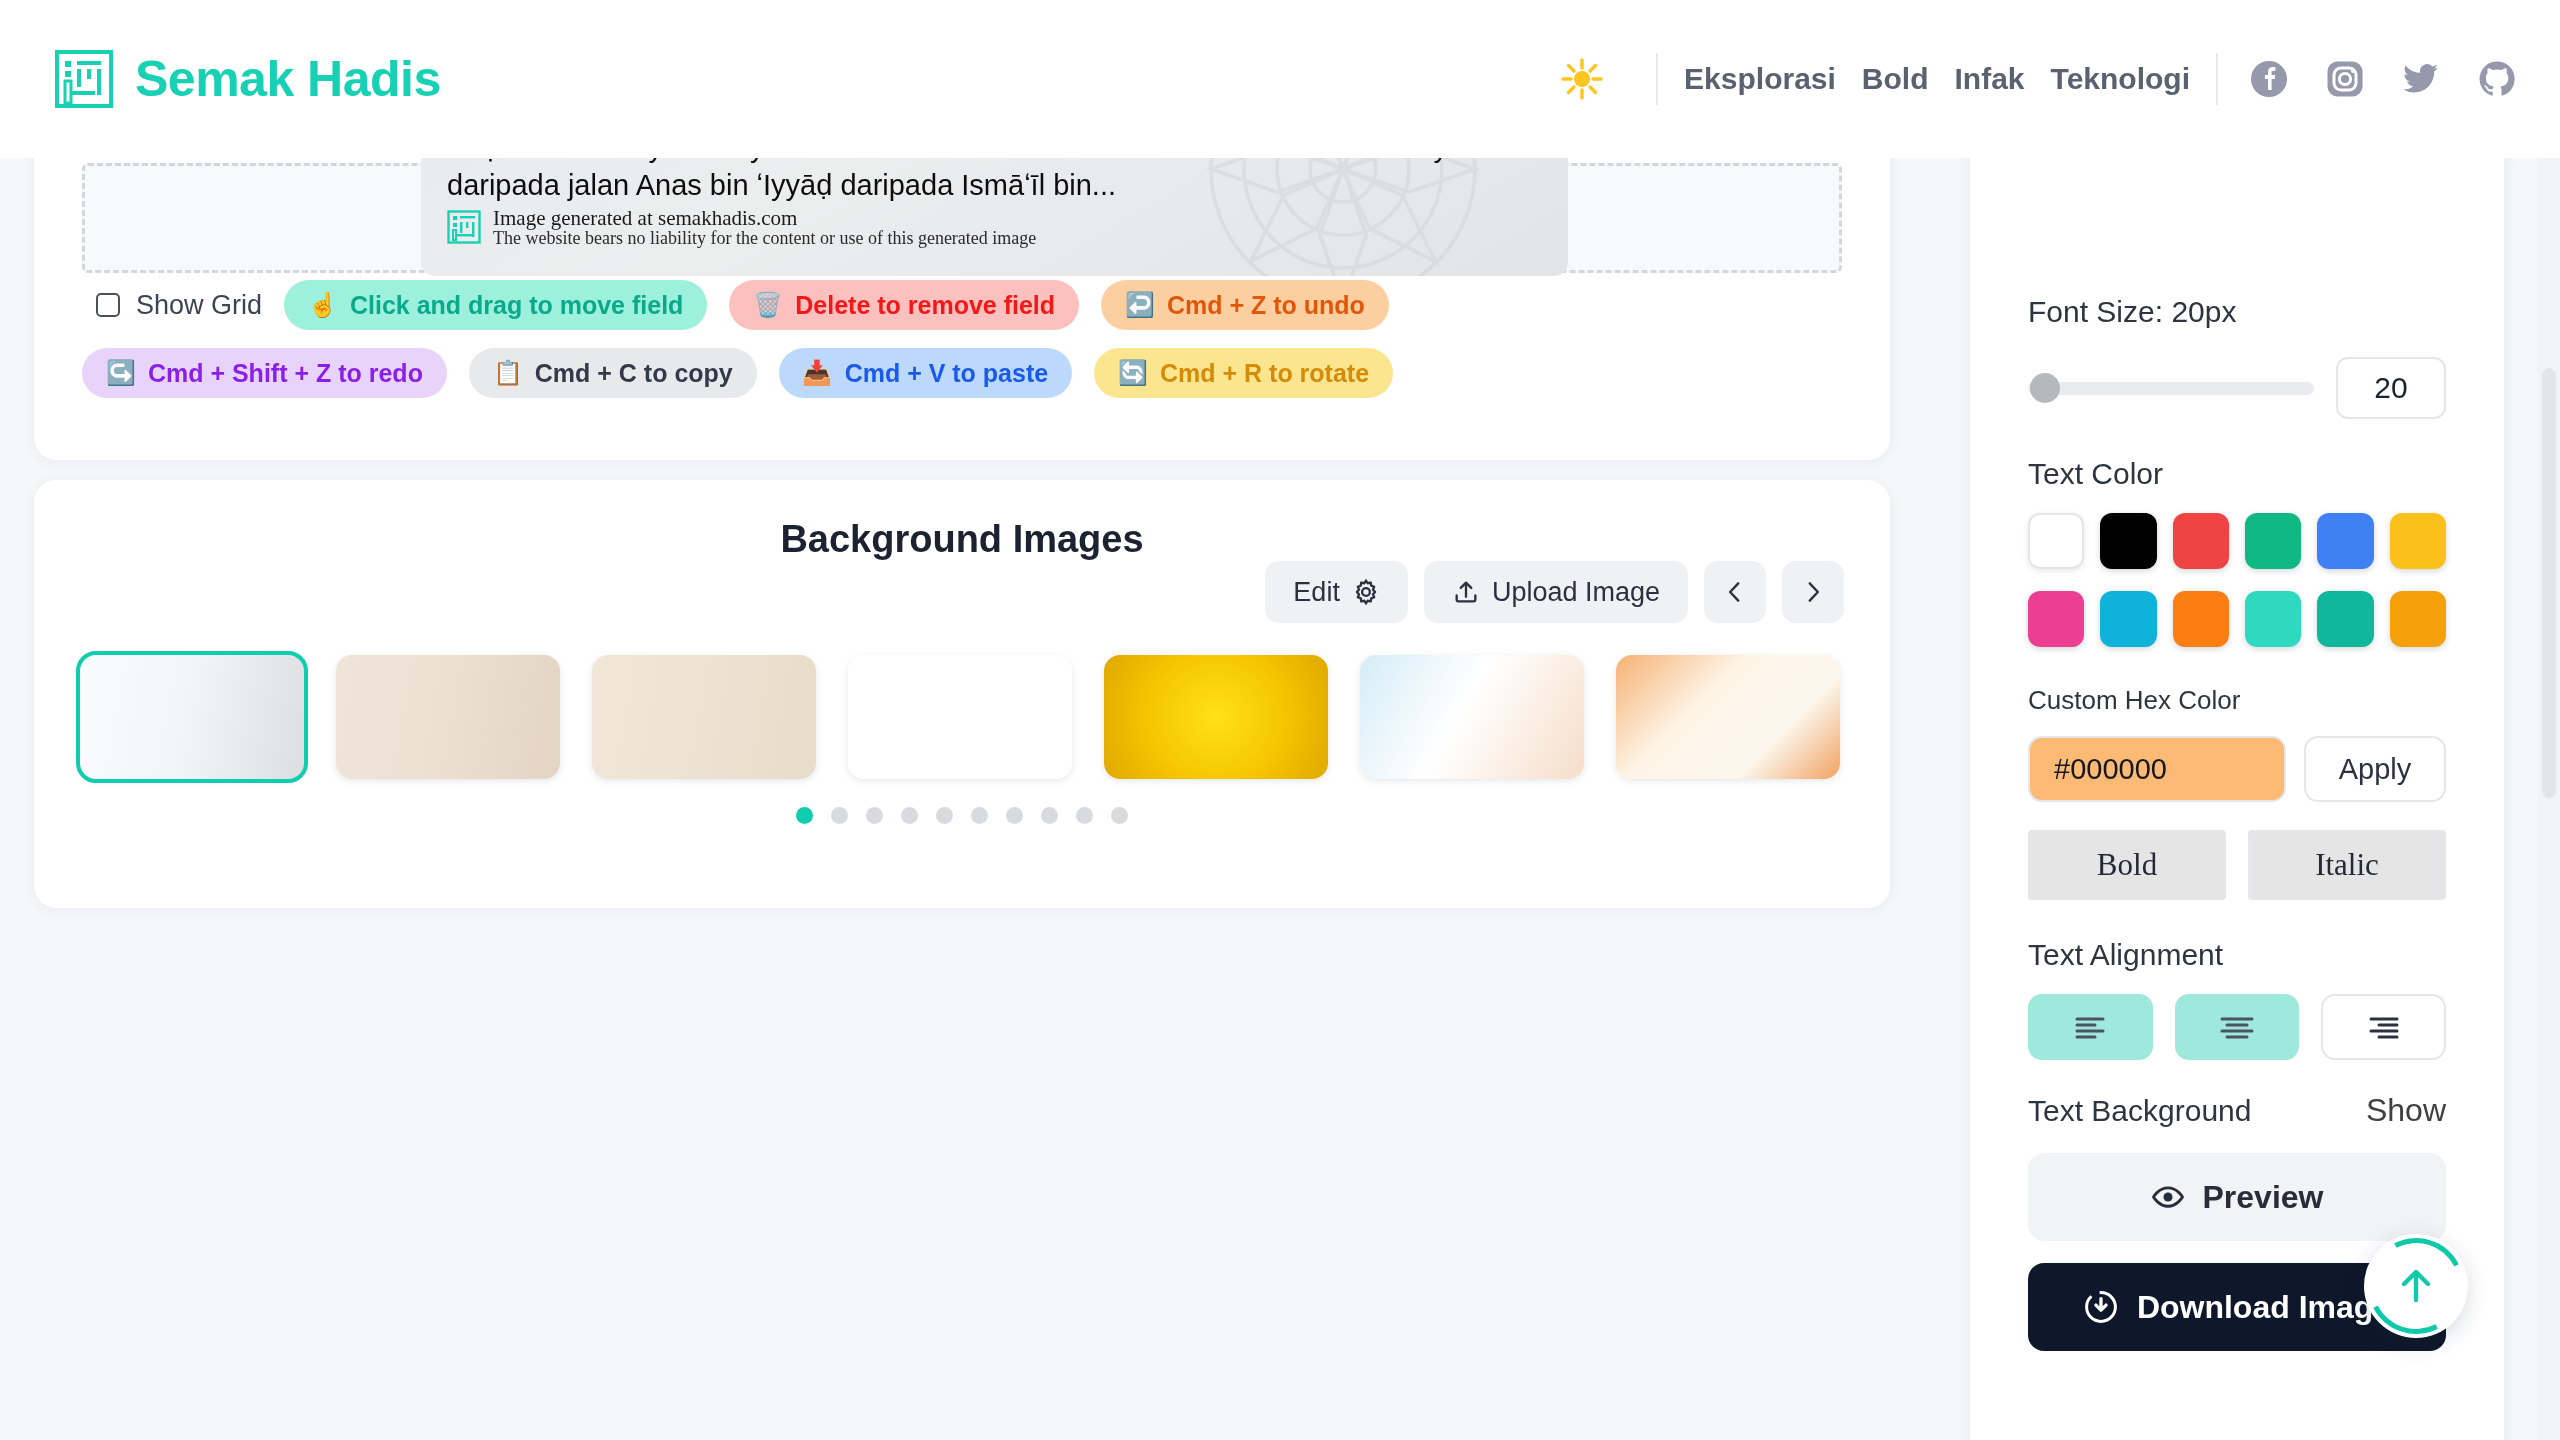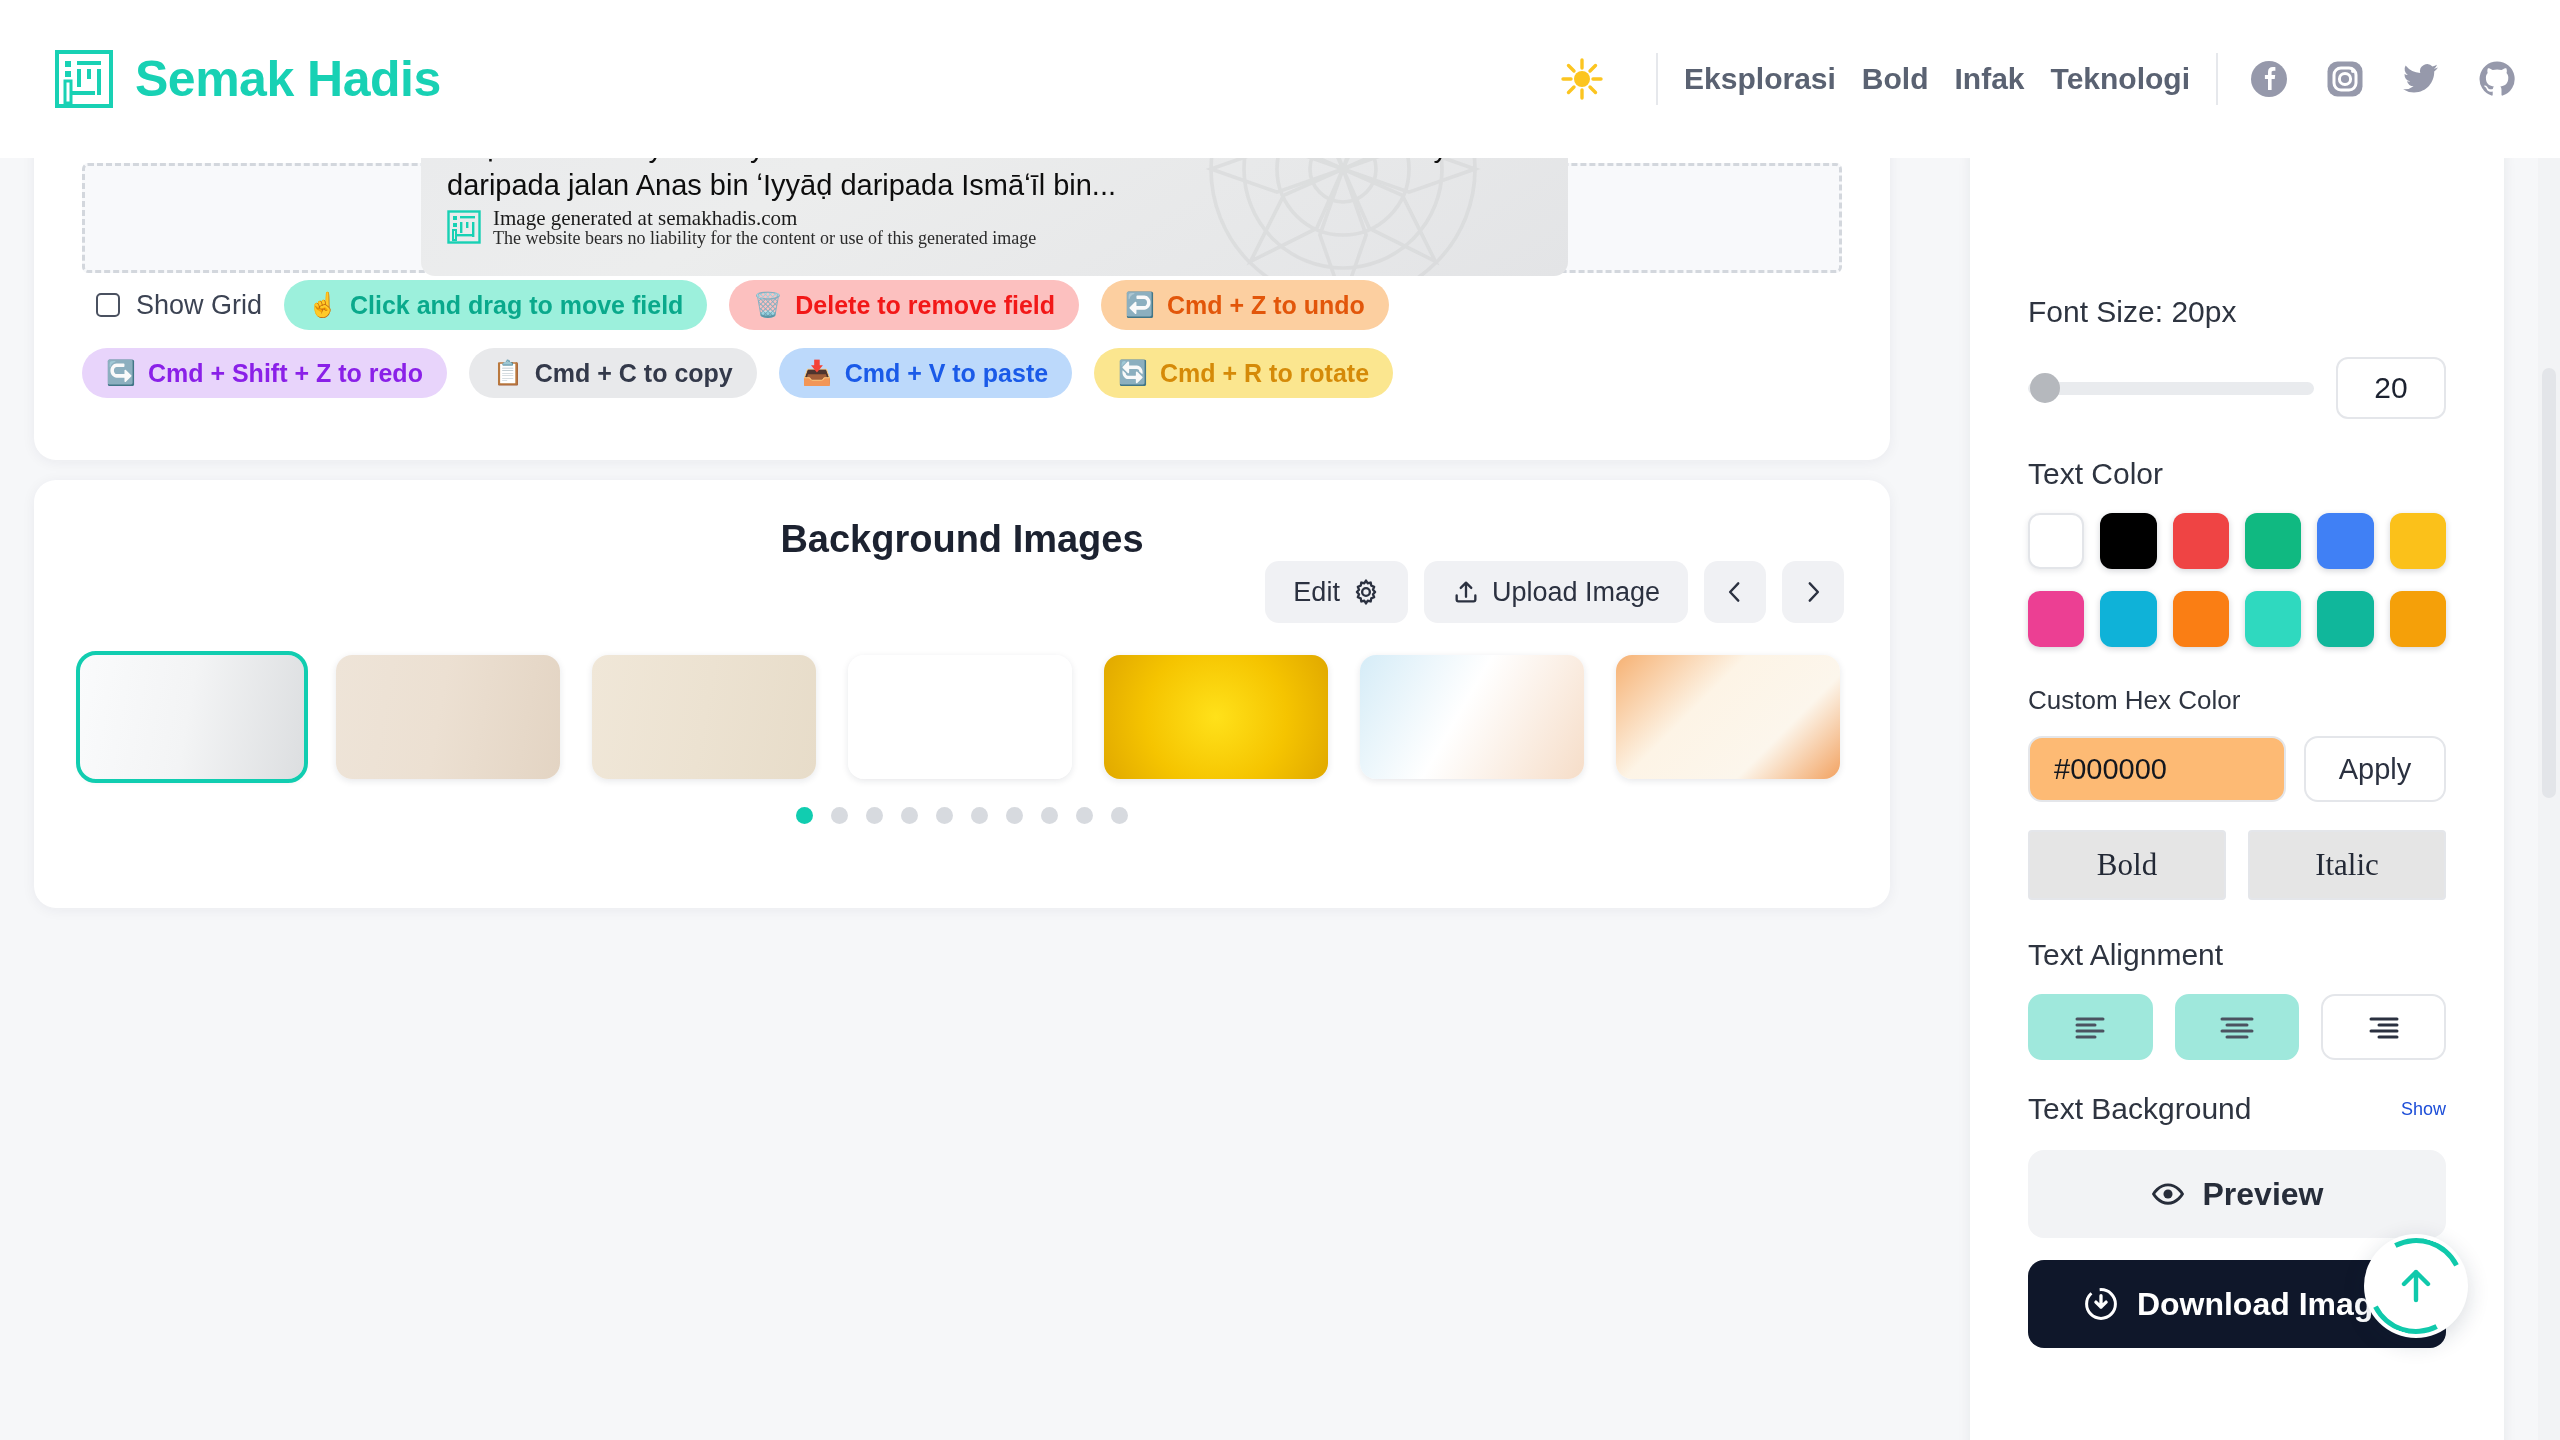--- a/index.html
+++ b/index.html
@@ -212,21 +212,21 @@
   }
   .align-row { display: flex; gap: 22px; margin-top: 22px; }
   .align-btn {
     flex: 1 1 0; height: 66px; border-radius: 14px;
     border: 2px solid #e4e6ea; background: #fff;
     display: flex; align-items: center; justify-content: center;
     cursor: pointer;
   }
   .align-btn.on { background: #9fe8dc; border-color: #9fe8dc; }
   .tb-row { display: flex; align-items: center; margin-top: 32px; }
-  .tb-show { margin-left: auto; font-size: 18px; color: #1d4ed8; cursor: pointer; }
+  .tb-show { margin-left: auto; font-size: 32px; color: #404040; cursor: pointer; }
   .export-row { display: flex; align-items: center; gap: 16px; margin-top: 40px; }
   .export-title { font-size: 34px; font-weight: 600; color: #12171f; }
   .btn-preview {
     width: 100%; height: 88px; margin-top: 24px;
     background: #f2f3f5; border: none; border-radius: 16px;
     display: flex; align-items: center; justify-content: center; gap: 18px;
     font-size: 32px; font-weight: 700; color: #272d3a;
     cursor: pointer; font-family: "Liberation Sans", sans-serif;
   }
   .btn-download {

